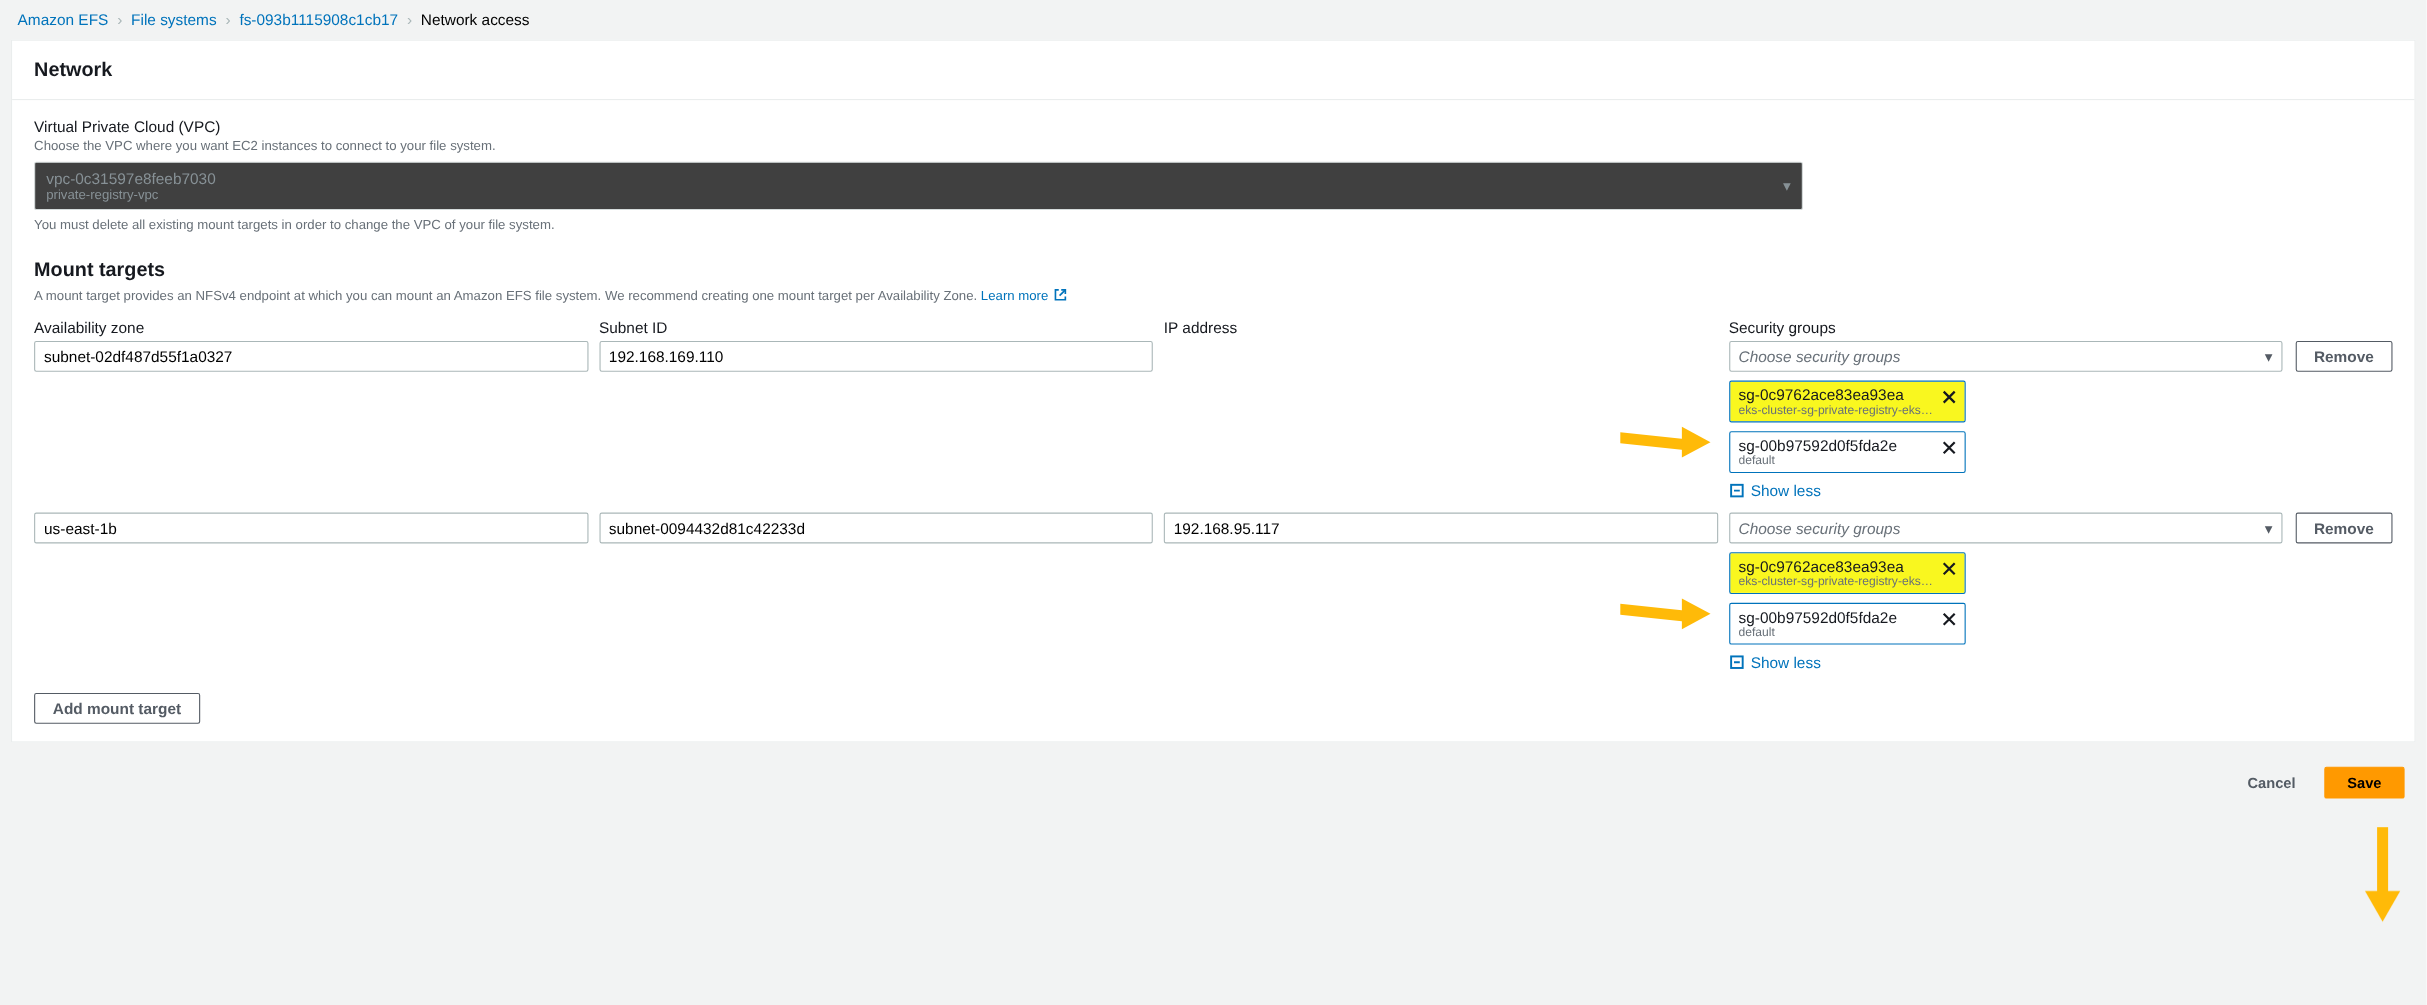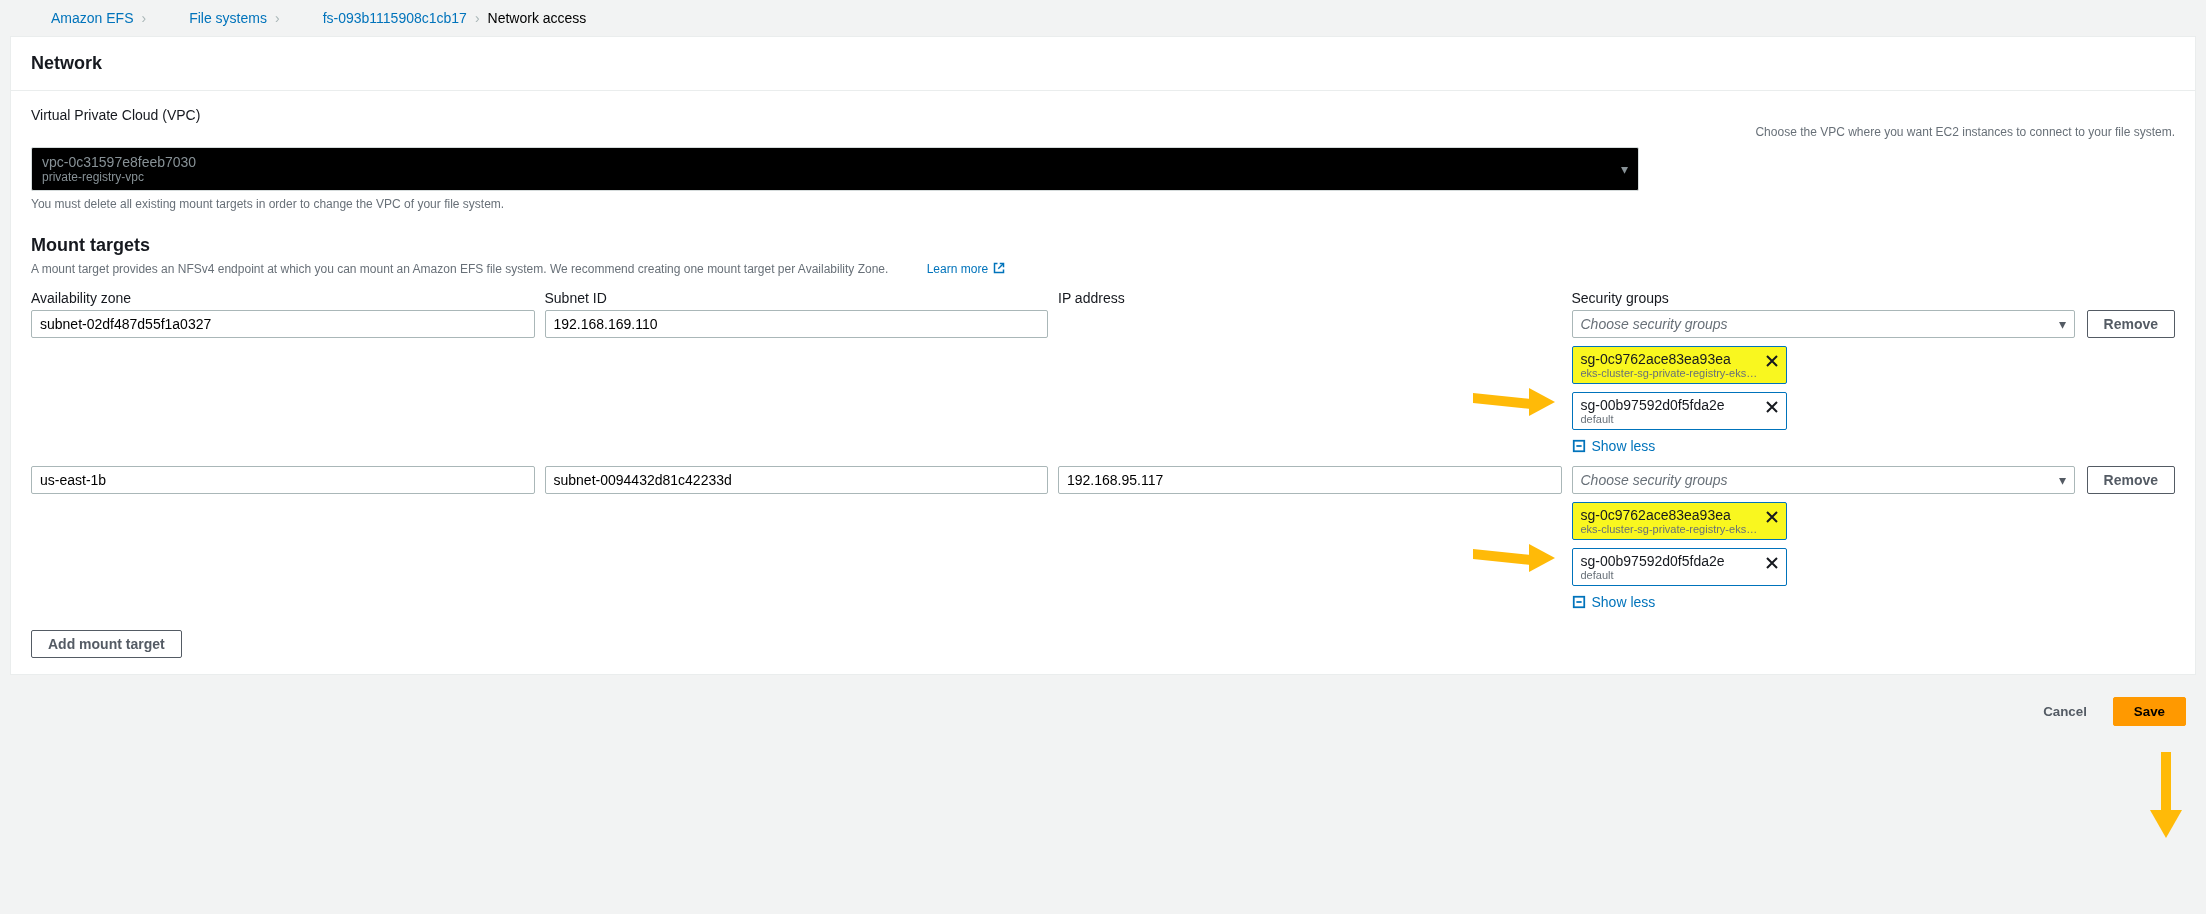--- a/index.html
+++ b/index.html
@@ -3,21 +3,21 @@
   <meta charset="utf-8">
   <style>
     * { box-sizing: border-box; margin: 0; padding: 0; }
     body {
       font-family: "Amazon Ember", "Helvetica Neue", Arial, sans-serif;
       font-size: 14px;
       background: #f2f3f3;
       color: #16191f;
       padding-bottom: 60px;
     }
-    a { color: #0073bb; text-decoration: none; margin-left: 35px; }
+    a { color: #0073bb; text-decoration: none; }
 
     
     .breadcrumb {
       display: flex;
       align-items: center;
       gap: 8px;
       padding: 10px 16px;
       font-size: 14px;
     }
     .breadcrumb .crumb { color: #0073bb; cursor: pointer; }
@@ -32,27 +32,27 @@
     }
     .panel-header {
       padding: 16px 20px;
       border-bottom: 1px solid #eaeded;
       font-size: 18px;
       font-weight: 700;
     }
     .panel-body { padding: 16px 20px; }
 
     .section-label { font-weight: 400; font-size: 14px; color:#16191f; }
-    .section-sub { font-size: 12px; color: #687078; margin-top: 2px; text-align: right; }
+    .section-sub { font-size: 12px; color: #687078; margin-top: 2px; }
 
     
     .vpc-select {
       margin-top: 8px;
       width: 75%;
-      background: #000000;
+      background: #404040;
       border: 1px solid #d5dbdb;
       border-radius: 2px;
       padding: 6px 30px 6px 10px;
       position: relative;
       color: #879196;
     }
     .vpc-select .line1 { font-size: 14px; }
     .vpc-select .line2 { font-size: 12px; }
     .vpc-select .chev {
       position: absolute; right: 10px; top: 50%; transform: translateY(-50%);

